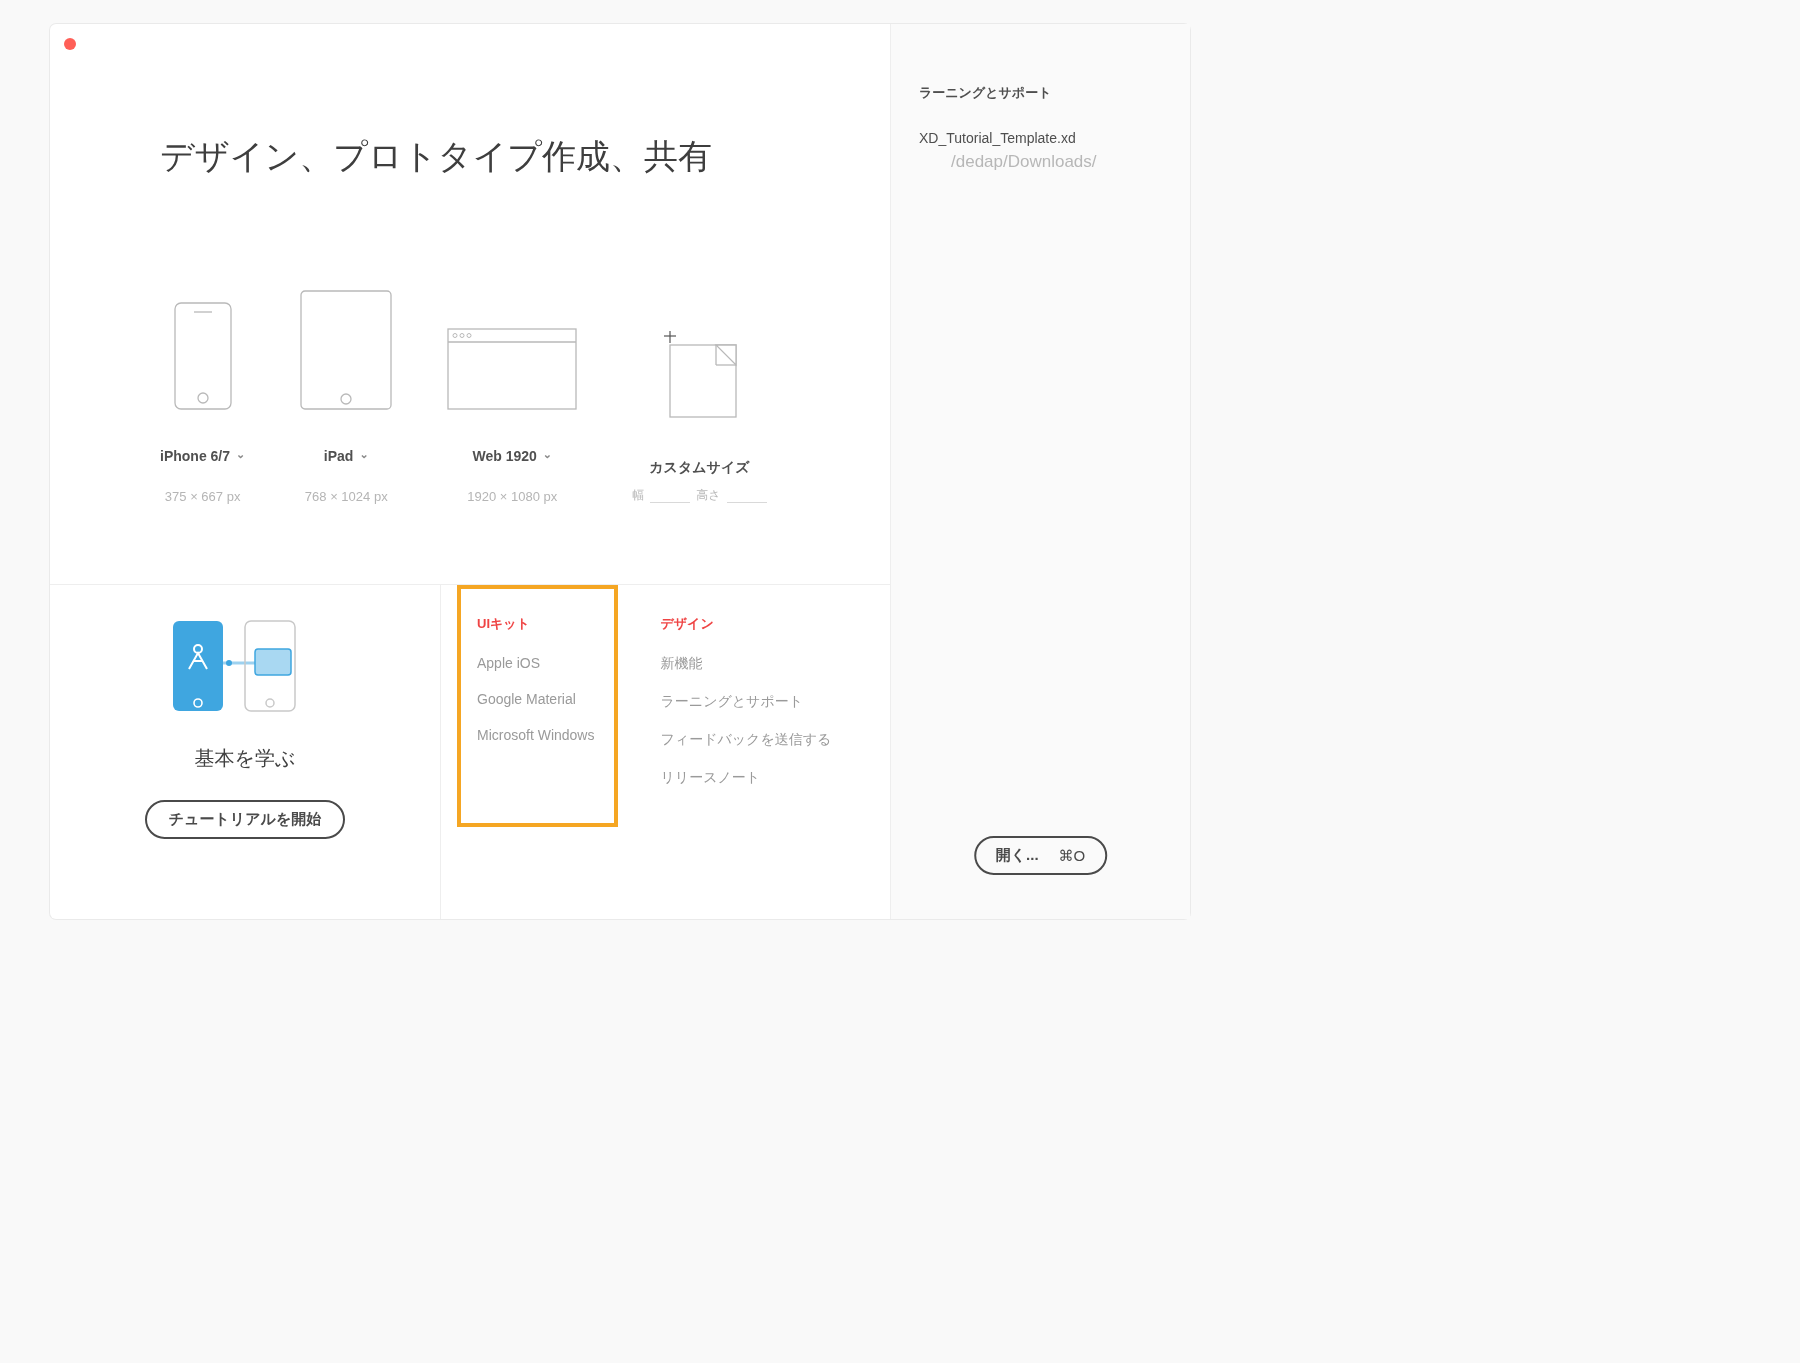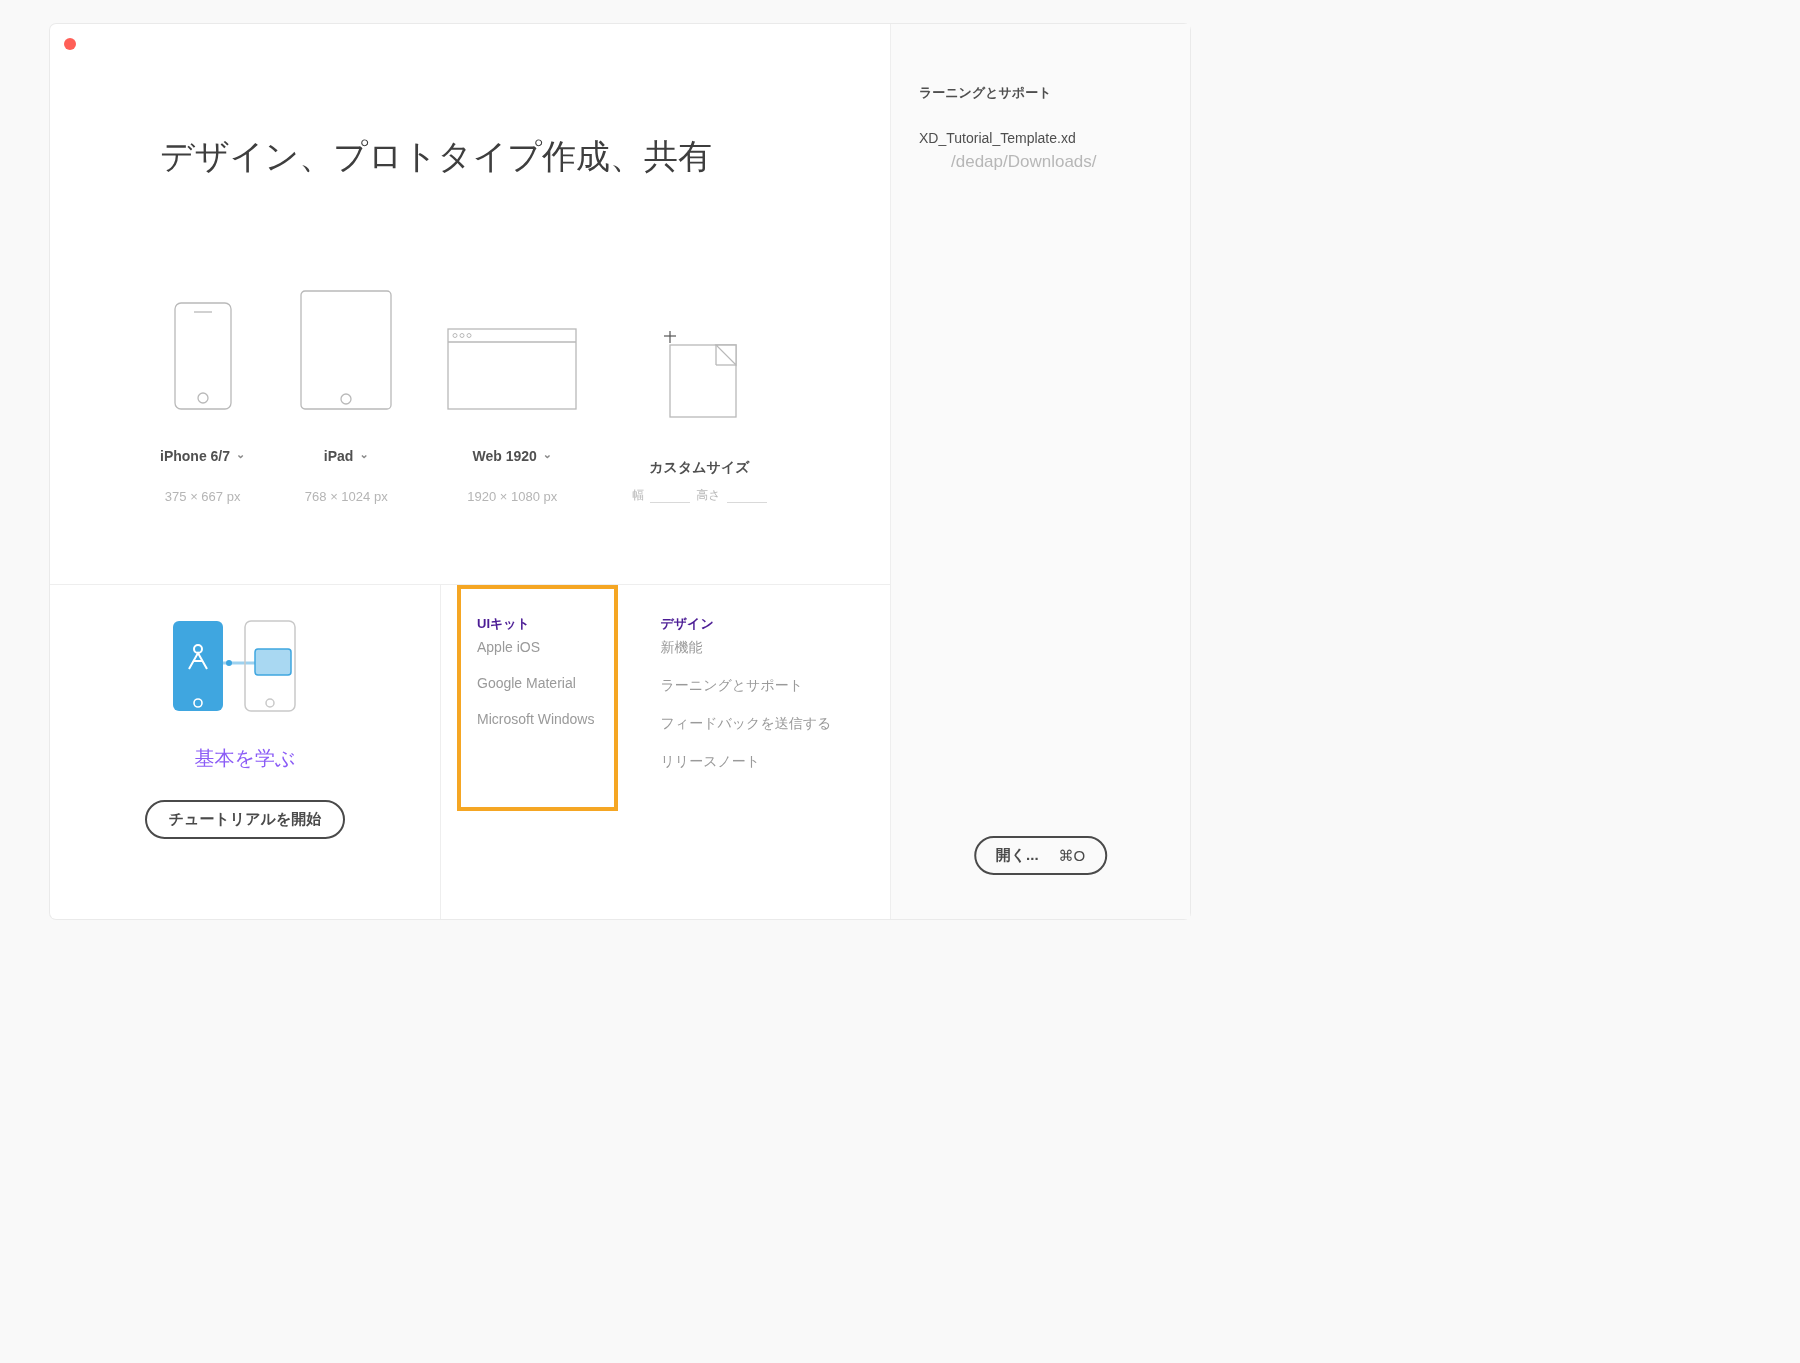--- a/index.html
+++ b/index.html
@@ -148,21 +148,21 @@
     flex-direction: column;
     align-items: center;
     padding-top: 34px;
   }
   .learn-illust {
     margin-bottom: 30px;
   }
   .learn-title {
     font-size: 20px;
     font-weight: 500;
-    color: #8b5cf6;
+    color: #404040;
     margin-bottom: 28px;
   }
   .tutorial-btn {
     border: 2px solid #4a4a4a;
     border-radius: 22px;
     padding: 8px 22px;
     font-size: 15px;
     font-weight: 700;
     color: #4a4a4a;
     cursor: pointer;
@@ -174,22 +174,22 @@
     gap: 42px;
     align-items: flex-start;
   }
   .link-col {
     display: flex;
     flex-direction: column;
   }
   .link-col-title {
     font-size: 13px;
     font-weight: 700;
-    color: #4c1d95;
-    margin-bottom: 6px;
+    color: #ef4444;
+    margin-bottom: 22px;
   }
   .link-item {
     font-size: 14px;
     color: #9a9a9a;
     margin-bottom: 20px;
     cursor: pointer;
   }
   .highlight-box {
     border: 4px solid #f5a623;
     padding: 26px 20px 60px 16px;

